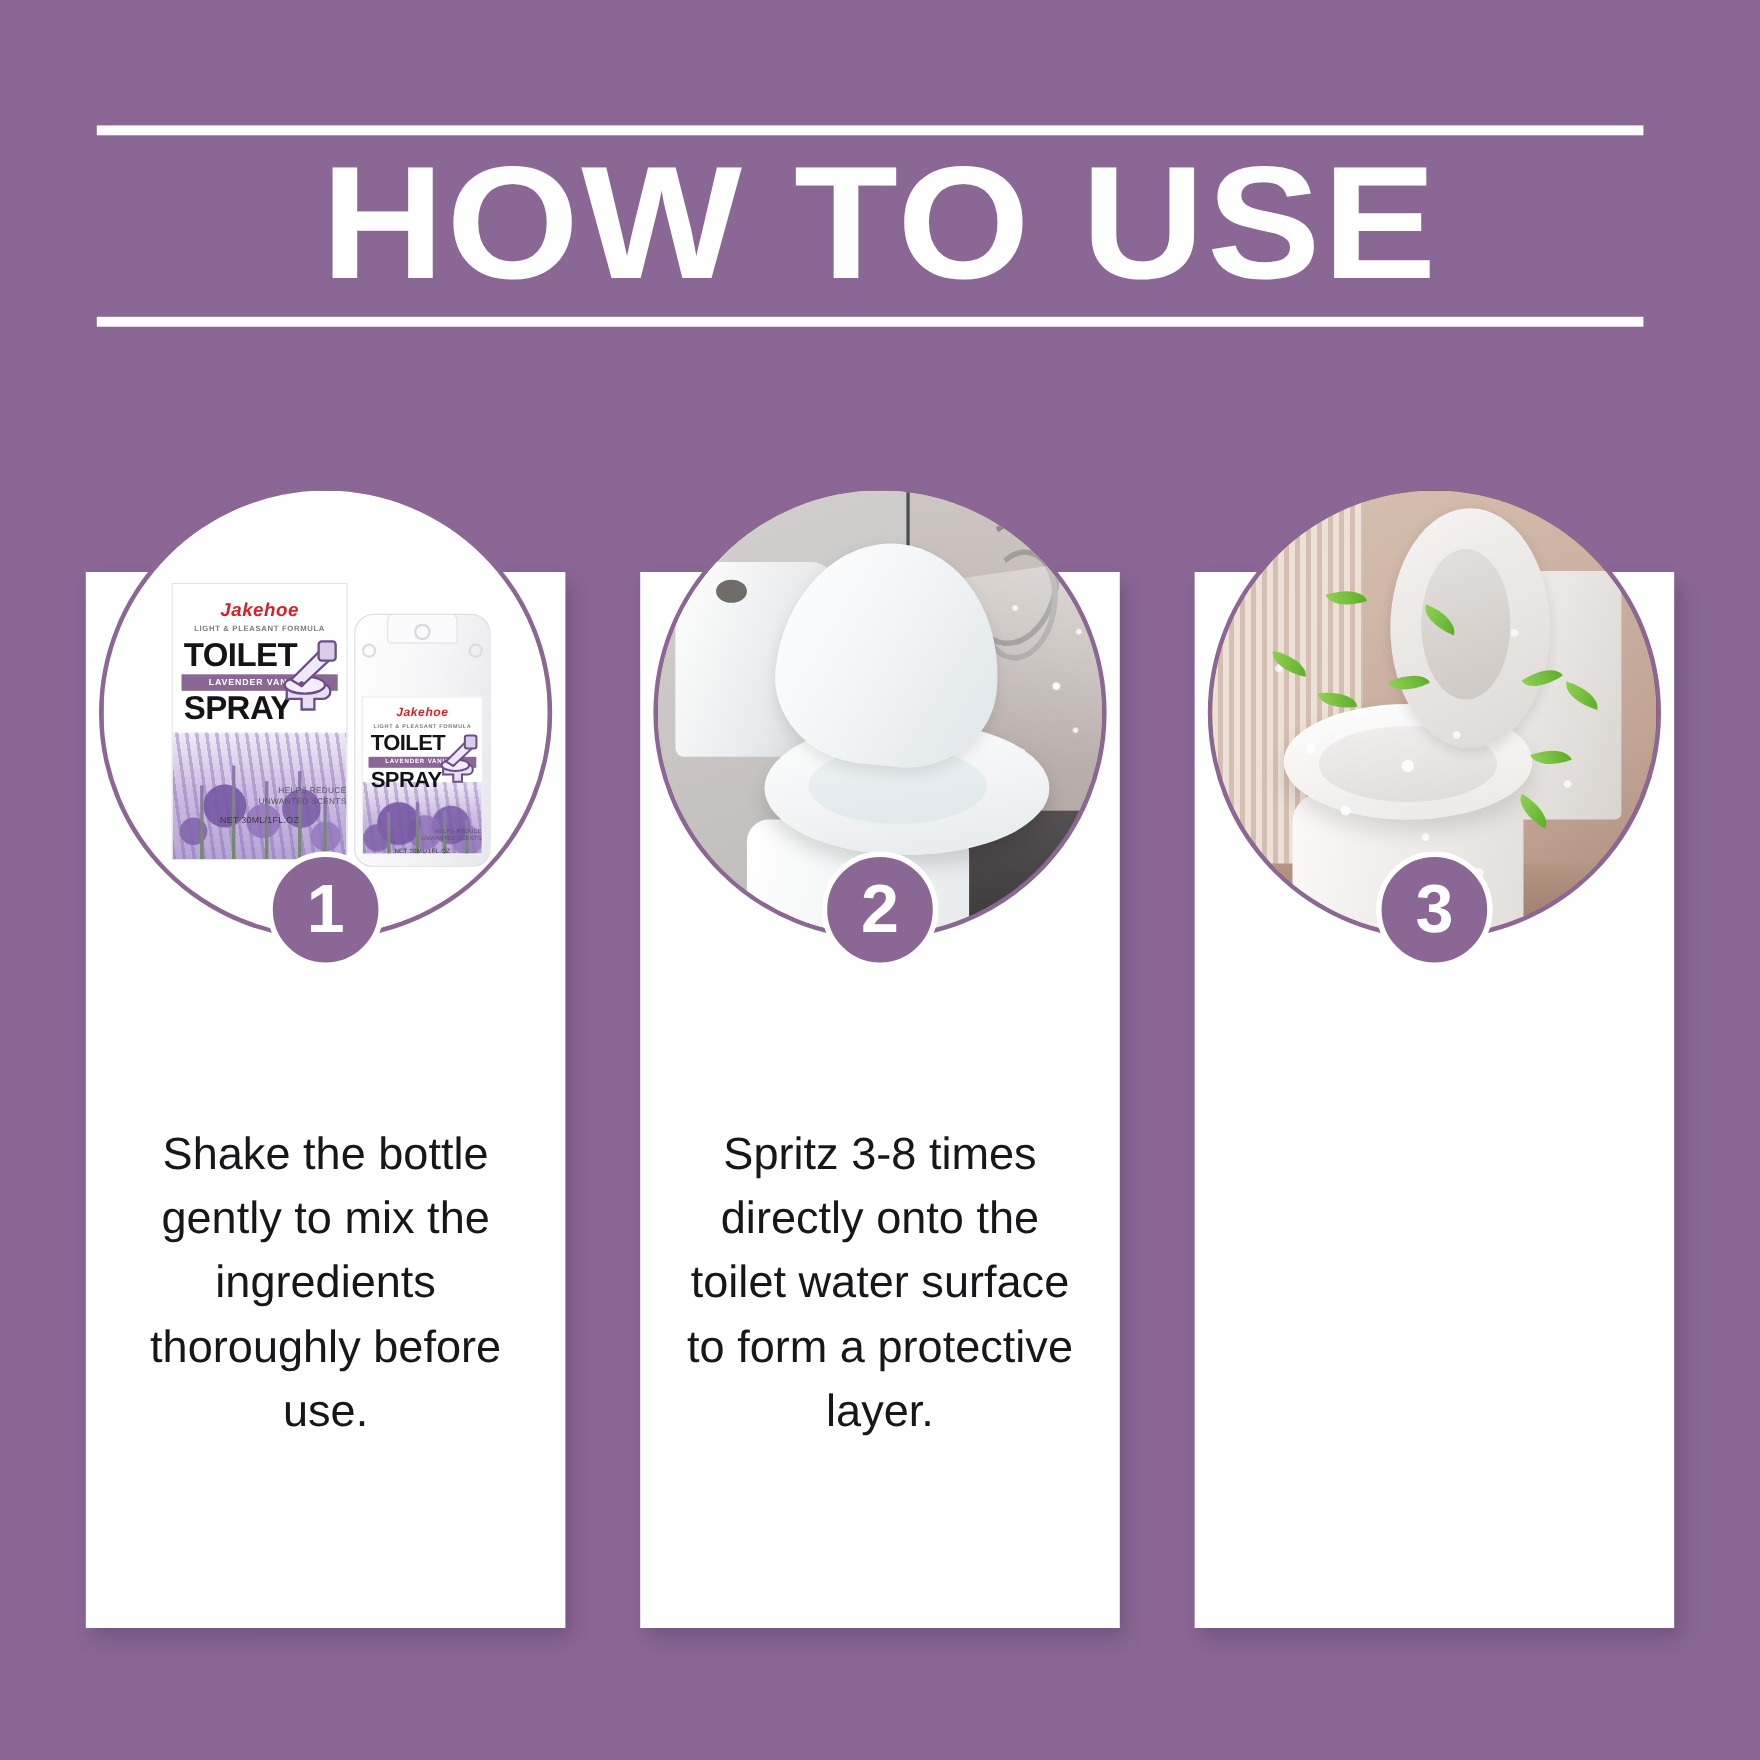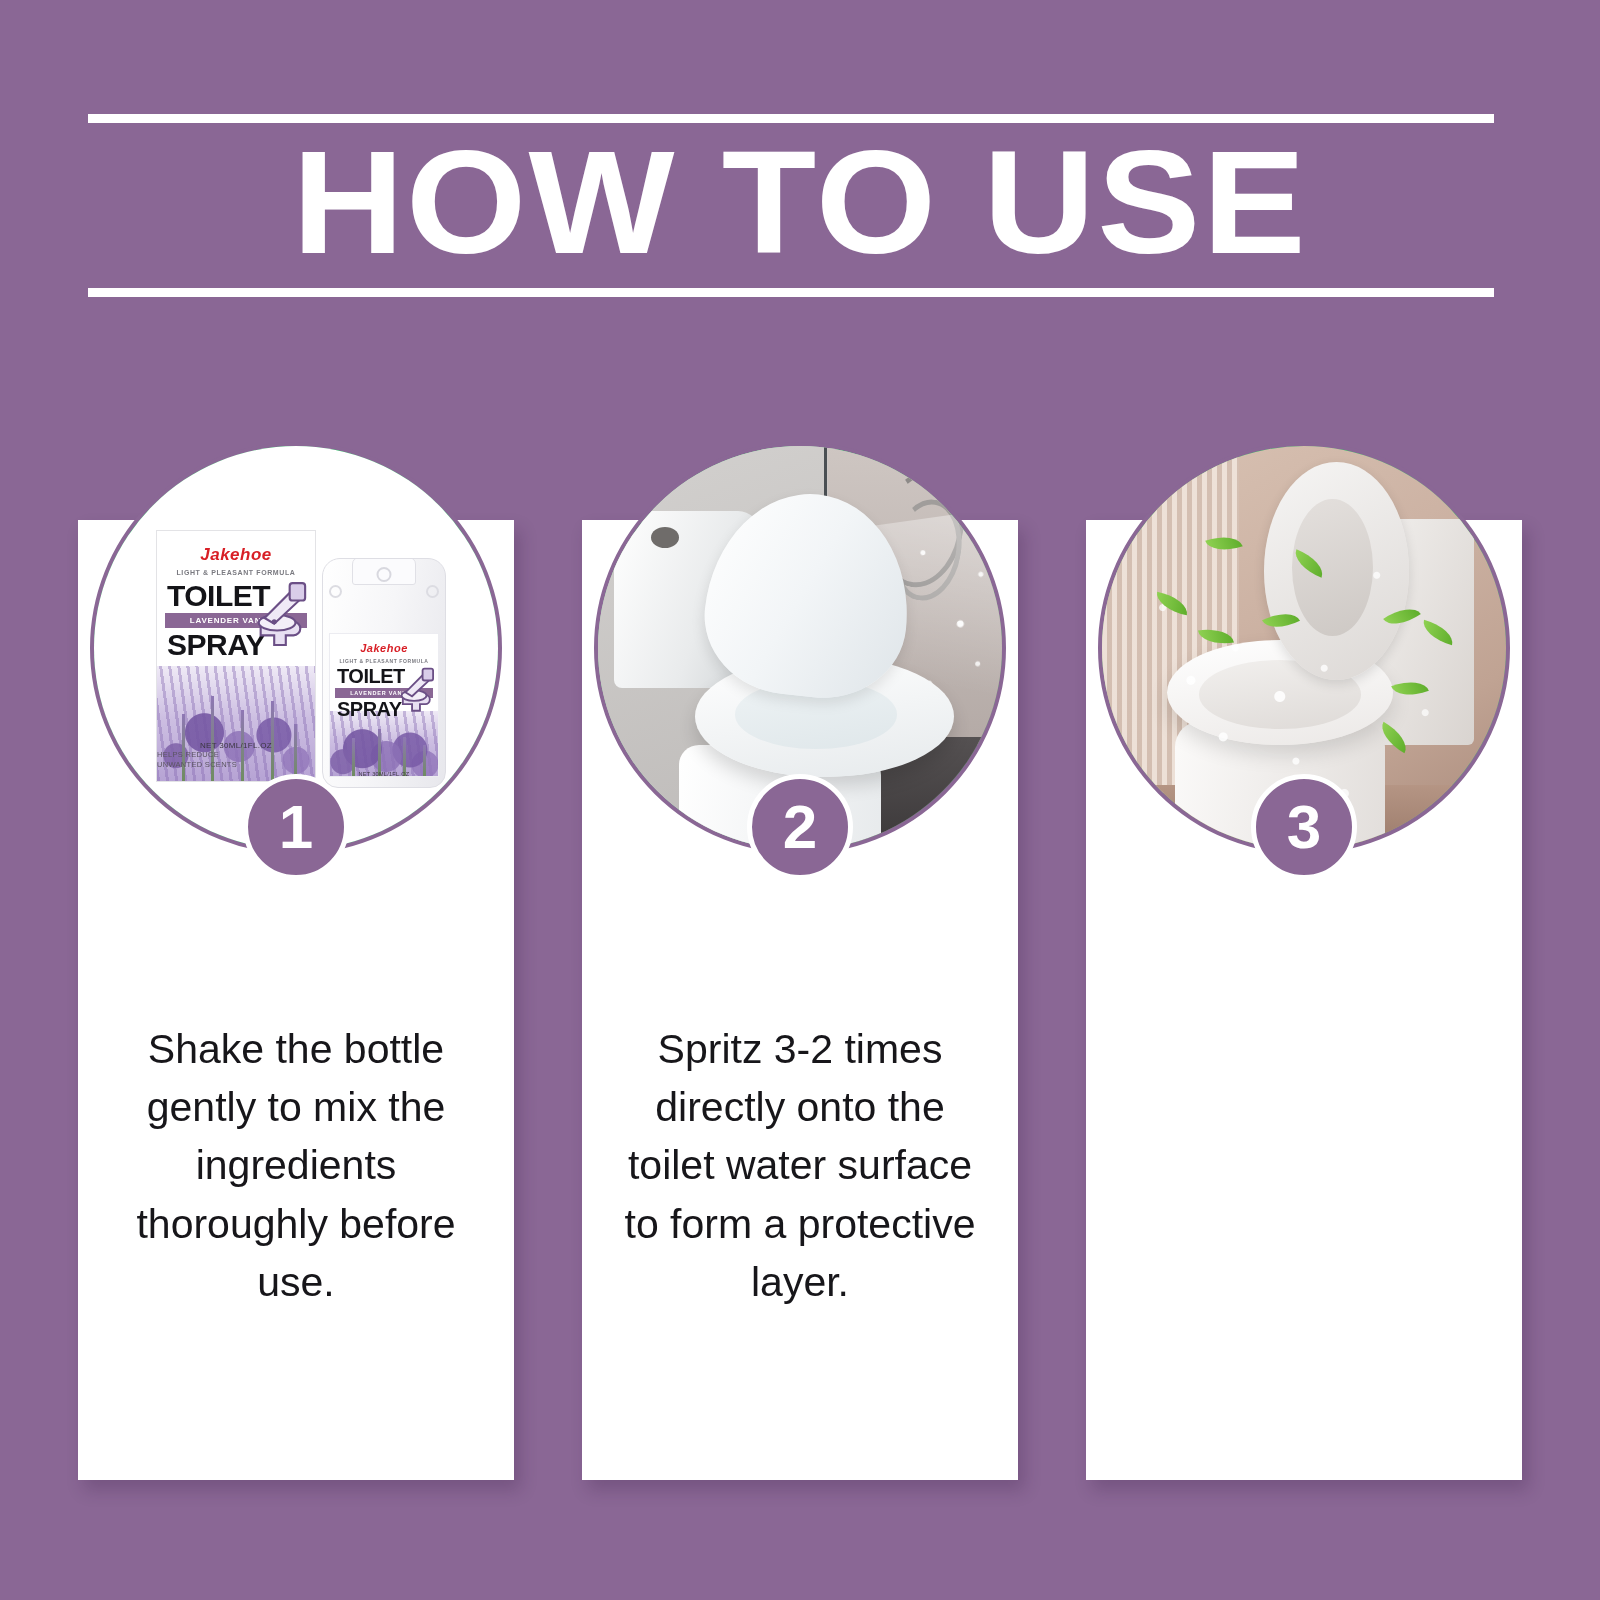--- a/index.html
+++ b/index.html
@@ -50,21 +50,21 @@
     position:absolute;left:50%;top:-78px;
     transform:translateX(-50%);
     width:412px;height:412px;
   }
   .media{
     position:absolute;inset:0;
     border-radius:50%;
     overflow:hidden;
     border:4px solid #8a6795;
     box-sizing:border-box;
-    background:#22c55e;
+    background:#7f1d1d;
   }
   .media.plain{border:4px solid #8a6795;}
 
   
   .badge{
     position:absolute;left:50%;top:332px;
     transform:translateX(-50%);
     width:106px;height:106px;border-radius:50%;
     background:#8a6795;
     border:5px solid #ffffff;
@@ -119,21 +119,21 @@
   .formula{
     color:#7a7a80;text-align:center;letter-spacing:.6px;font-weight:600;
   }
   .word{
     color:#141418;font-weight:bold;letter-spacing:-.5px;
   }
   .band{
     background:#8a6795;color:#ffffff;text-align:center;
     letter-spacing:.8px;font-weight:bold;
   }
-  .claim{color:#5b5561;text-align:left;letter-spacing:.3px;line-height:1.2;margin-top:36px;}
+  .claim{color:#5b5561;text-align:right;letter-spacing:.3px;line-height:1.2;}
   .net{color:#3b3640;text-align:center;letter-spacing:.3px;}
 
   
   .field{
     position:absolute;left:0;right:0;bottom:0;height:46%;
     background:
       radial-gradient(circle at 12% 78%, rgba(126,97,168,.85) 0 12px, transparent 13px),
       radial-gradient(circle at 30% 58%, rgba(116,86,162,.88) 0 19px, transparent 20px),
       radial-gradient(circle at 52% 70%, rgba(140,112,182,.80) 0 15px, transparent 16px),
       radial-gradient(circle at 74% 60%, rgba(120,90,166,.85) 0 17px, transparent 18px),
@@ -330,21 +330,21 @@
           <div class="s2-tank"></div>
           <div class="s2-btn"></div>
           <div class="s2-base"></div>
           <div class="s2-bowl"></div>
           <div class="s2-water"></div>
           <div class="s2-lid"></div>
         </div>
       </div>
       <div class="badge">2</div>
     </div>
-    <div class="caption">Spritz 3-2 times directly onto the toilet water surface to form a protective layer.</div>
+    <div class="caption">Spritz 3-8 times directly onto the toilet water surface to form a protective layer.</div>
   </div>
 
   <div class="card card-3">
     <div class="media-wrap">
       <div class="media">
         <div class="scene3">
           <div class="s3-blind"></div>
           <div class="s3-floor"></div>
           <div class="s3-tank"></div>
           <div class="s3-body"></div>

